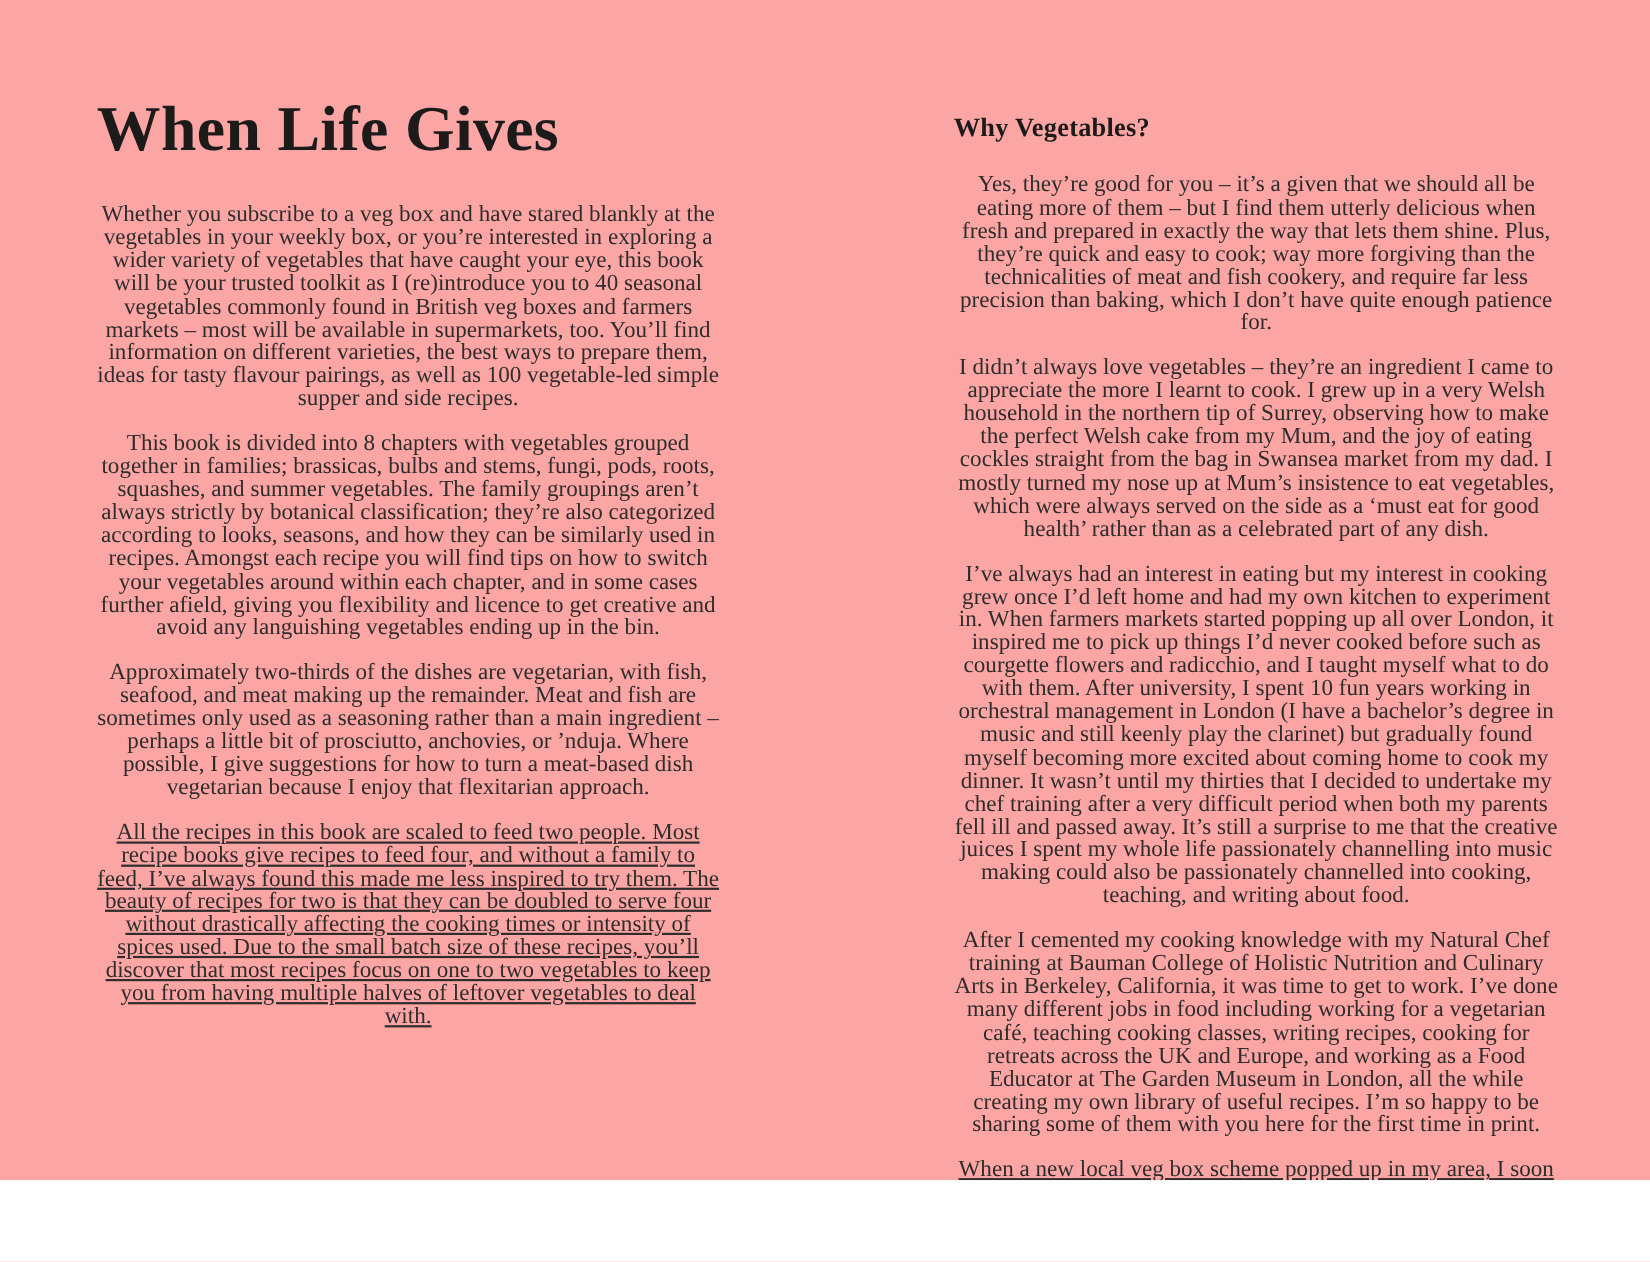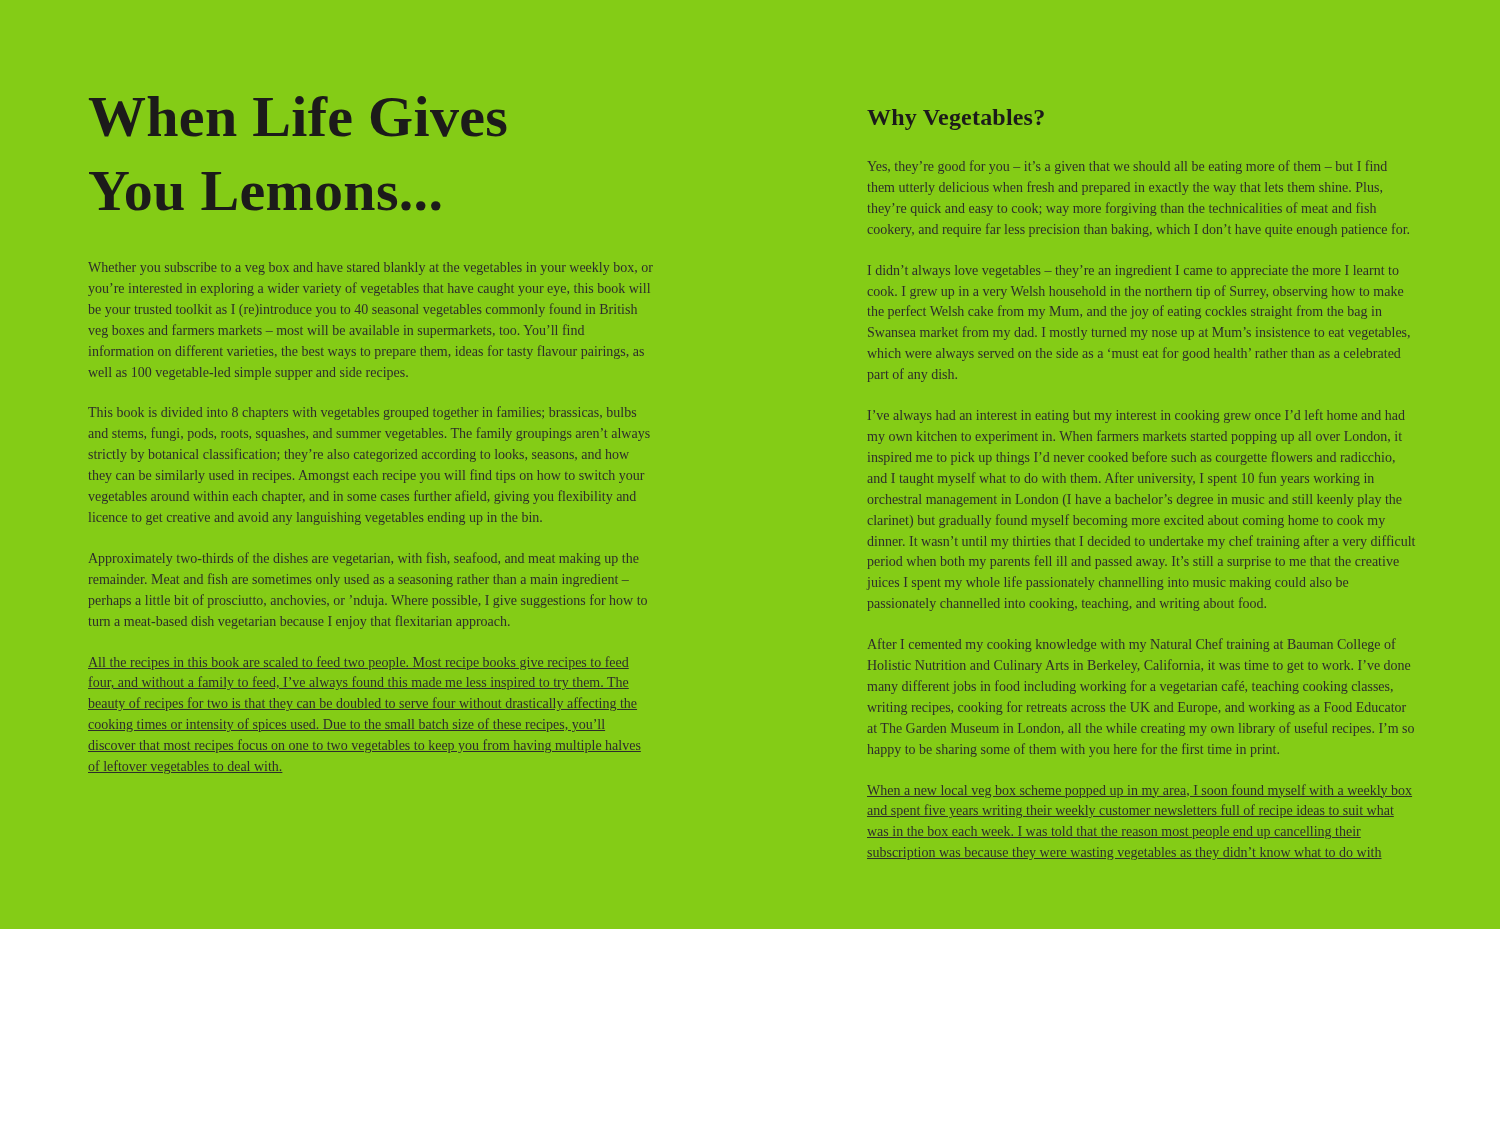--- a/index.html
+++ b/index.html
@@ -1,20 +1,20 @@
 <!DOCTYPE html>
 <html><head>
 <meta charset="utf-8">
 <style>
   html, body { margin: 0; padding: 0; background: #ffffff; }
   .spread {
     position: relative;
     width: 1500px;
-    height: 929px;
-    background: #84cc16;
+    height: 1073px;
+    background: #fca5a5;
     font-family: "Liberation Serif", serif;
     color: #2e2d2b;
     overflow: hidden;
   }
   .page { position: absolute; }
   .page-left  { left: 88px;  top: 80px;  width: 566px; }
   .page-right { left: 867px; top: 98px;  width: 550px; }
 
   .chapter-title {
     margin: 0 0 30px 0;
@@ -27,23 +27,23 @@
   .section-heading {
     margin: 0 0 21px 0;
     font-size: 24px;
     line-height: 38px;
     font-weight: 700;
     letter-spacing: 0.2px;
     color: #1c1b1a;
   }
   .body-copy p {
     margin: 0 0 20px 0;
-    font-size: 14px;
+    font-size: 21px;
     line-height: 20.9px;
-    text-align: left;
+    text-align: center;
   }
   .body-copy p:last-child { margin-bottom: 0; text-decoration: underline; }
 
   .footer {
     position: absolute;
     top: 1076px;
     font-size: 14px;
     color: #2a2927;
     white-space: nowrap;
     margin-left: 22px;
@@ -63,21 +63,21 @@
   }
   .footer-left  .running-title { margin-left: 18px; }
   .footer-right .running-title { margin-right: 14px; }
 </style>
 </head>
 <body>
 
 <div class="spread">
 
   <section class="page page-left">
-    <h1 class="chapter-title"><span>When Life Gives</span><br><span>You Lemons...</span></h1>
+    <h1 class="chapter-title"><span>When Life Gives</span><br></h1>
     <div class="body-copy">
       <p>Whether you subscribe to a veg box and have stared blankly at the vegetables in your weekly box, or you’re interested in exploring a wider variety of vegetables that have caught your eye, this book will be your trusted toolkit as I (re)introduce you to 40 seasonal vegetables commonly found in British veg boxes and farmers markets – most will be available in supermarkets, too. You’ll find information on different varieties, the best ways to prepare them, ideas for tasty flavour pairings, as well as 100 vegetable-led simple supper and side recipes.</p>
       <p>This book is divided into 8 chapters with vegetables grouped together in families; brassicas, bulbs and stems, fungi, pods, roots, squashes, and summer vegetables. The family groupings aren’t always strictly by botanical classification; they’re also categorized according to looks, seasons, and how they can be similarly used in recipes. Amongst each recipe you will find tips on how to switch your vegetables around within each chapter, and in some cases further afield, giving you flexibility and licence to get creative and avoid any languishing vegetables ending up in the bin.</p>
       <p>Approximately two-thirds of the dishes are vegetarian, with fish, seafood, and meat making up the remainder. Meat and fish are sometimes only used as a seasoning rather than a main ingredient – perhaps a little bit of prosciutto, anchovies, or ’nduja. Where possible, I give suggestions for how to turn a meat-based dish vegetarian because I enjoy that flexitarian approach.</p>
       <p>All the recipes in this book are scaled to feed two people. Most recipe books give recipes to feed four, and without a family to feed, I’ve always found this made me less inspired to try them. The beauty of recipes for two is that they can be doubled to serve four without drastically affecting the cooking times or intensity of spices used. Due to the small batch size of these recipes, you’ll discover that most recipes focus on one to two vegetables to keep you from having multiple halves of leftover vegetables to deal with.</p>
     </div>
   </section>
 
   <section class="page page-right">
     <h2 class="section-heading">Why Vegetables?</h2>

